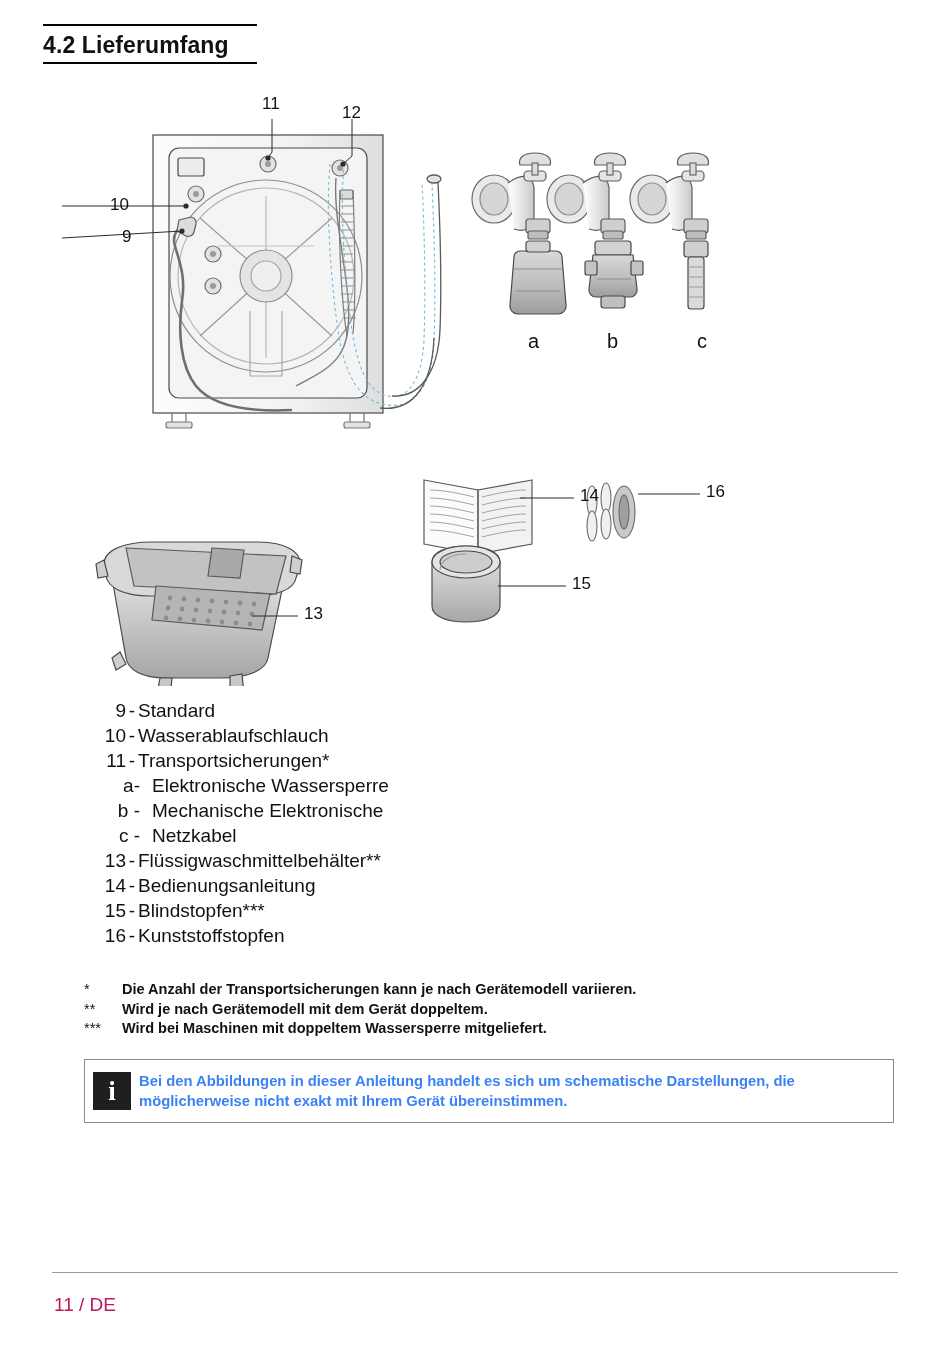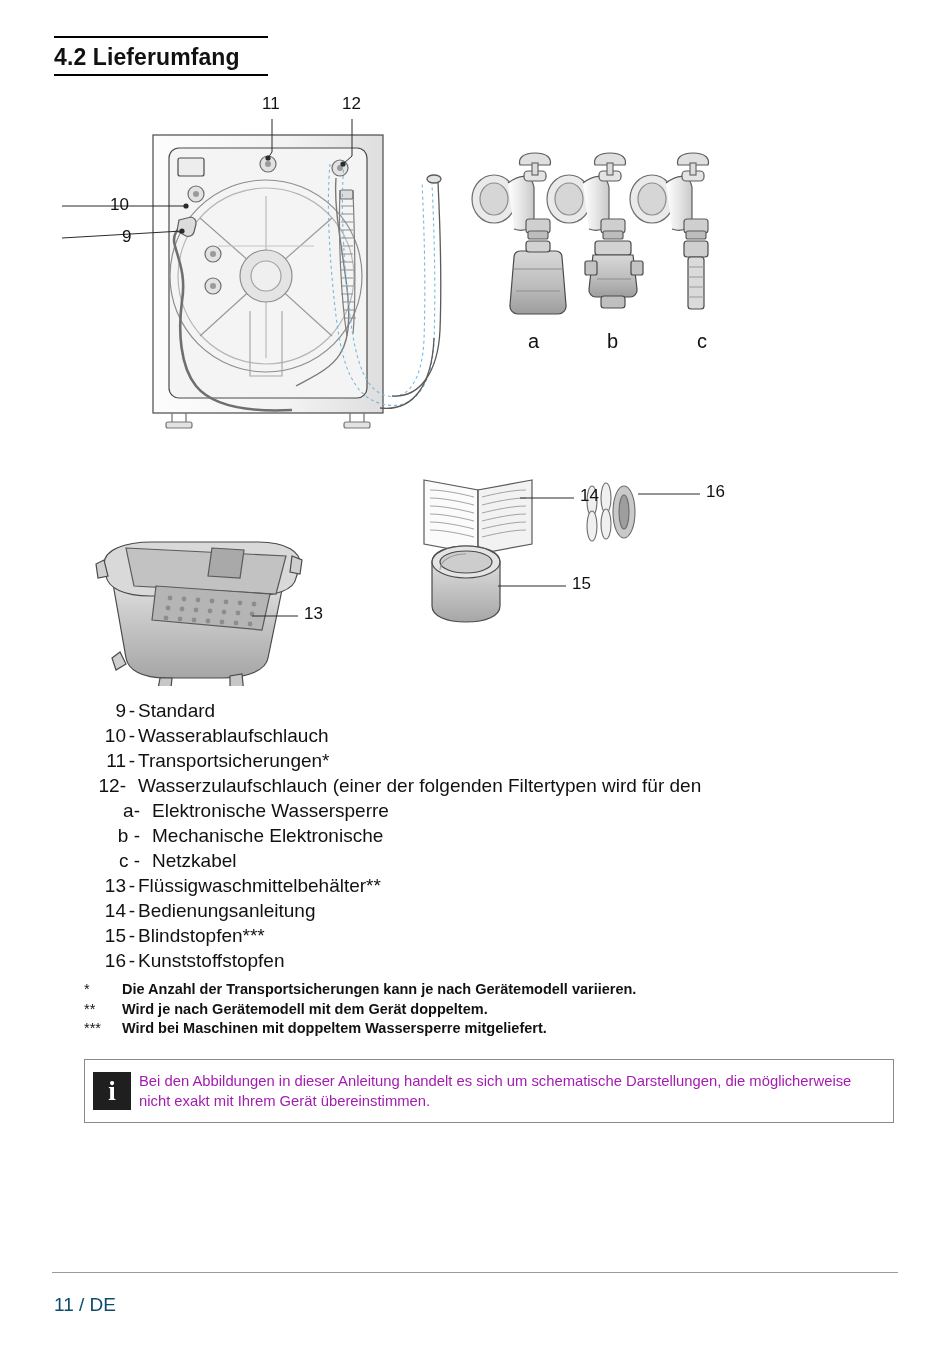--- a/index.html
+++ b/index.html
@@ -17,23 +17,22 @@
   }
   .page {
     position: absolute;
     left: 0; top: 0;
     width: 950px; height: 1348px;
   }
 
   
   .heading-wrap {
     position: absolute;
-    left: 54px;
+    left: 43px;
     top: 24px;
-    margin-top: 12px;
   }
   .heading-rule-top {
     width: 214px;
     height: 2px;
     background: #000;
     margin-bottom: 6px;
   }
   .heading-text {
     font-size: 23px;
     font-weight: bold;
@@ -140,38 +139,39 @@
     justify-content: center;
     font-size: 27px;
     font-weight: bold;
     font-family: "Liberation Serif", serif;
     line-height: 1;
   }
   .infobox .text-cell {
     padding: 11px 14px 11px 0;
     font-size: 14.8px;
     line-height: 20px;
-    color: #a21caf;
+    color: #3b82f6;
+    font-weight: bold;
   }
 
   
   .footer-rule {
     position: absolute;
     left: 52px;
     top: 1272px;
     width: 846px;
     height: 1px;
     background: #9a9a9a;
   }
   .footer-left {
     position: absolute;
     left: 54px;
     top: 1294px;
     font-size: 19px;
-    color: #0c4a6e;
+    color: #be185d;
   }
   .footer-right {
     position: absolute;
     right: 52px;
     top: 1294px;
     font-size: 19px;
     color: #111;
     text-align: right;
   }
 </style>
@@ -428,21 +428,21 @@
       <g fill="#2b2b2b" stroke="none">
         <circle cx="268" cy="72" r="2.6"></circle>
         <circle cx="343" cy="78" r="2.6"></circle>
         <circle cx="186" cy="120" r="2.6"></circle>
         <circle cx="182" cy="145" r="2.6"></circle>
       </g>
     </svg>
 
     
     <div class="callout" style="left:262px; top:8px;">11</div>
-    <div class="callout" style="left:342px; top:8px;">12</div>
+    <div class="callout" style="left:342px; top:17px;">12</div>
     <div class="callout" style="left:110px; top:109px;">10</div>
     <div class="callout" style="left:122px; top:141px;">9</div>
     <div class="callout" style="left:528px; top:244px; font-size:20px;">a</div>
     <div class="callout" style="left:607px; top:244px; font-size:20px;">b</div>
     <div class="callout" style="left:697px; top:244px; font-size:20px;">c</div>
     <div class="callout" style="left:304px; top:518px;">13</div>
     <div class="callout" style="left:580px; top:400px;">14</div>
     <div class="callout" style="left:572px; top:488px;">15</div>
     <div class="callout" style="left:706px; top:396px;">16</div>
   </div>
@@ -456,25 +456,20 @@
     <div class="list-row">
       <span class="num">10</span>
       <span class="sep">-</span>
       <span class="txt">Wasserablaufschlauch</span>
     </div>
     <div class="list-row">
       <span class="num">11</span>
       <span class="sep">-</span>
       <span class="txt">Transportsicherungen*</span>
     </div>
-    <div class="list-row">
-      <span class="num">12-</span>
-      <span class="sep"></span>
-      <span class="txt">Wasserzulaufschlauch (einer der folgenden Filtertypen wird für den</span>
-    </div>
     <div class="list-row sub">
       <span class="num">a-</span>
       <span class="sep"></span>
       <span class="txt">Elektronische Wassersperre</span>
     </div>
     <div class="list-row sub">
       <span class="num">b -</span>
       <span class="sep"></span>
       <span class="txt">Mechanische Elektronische</span>
     </div>

